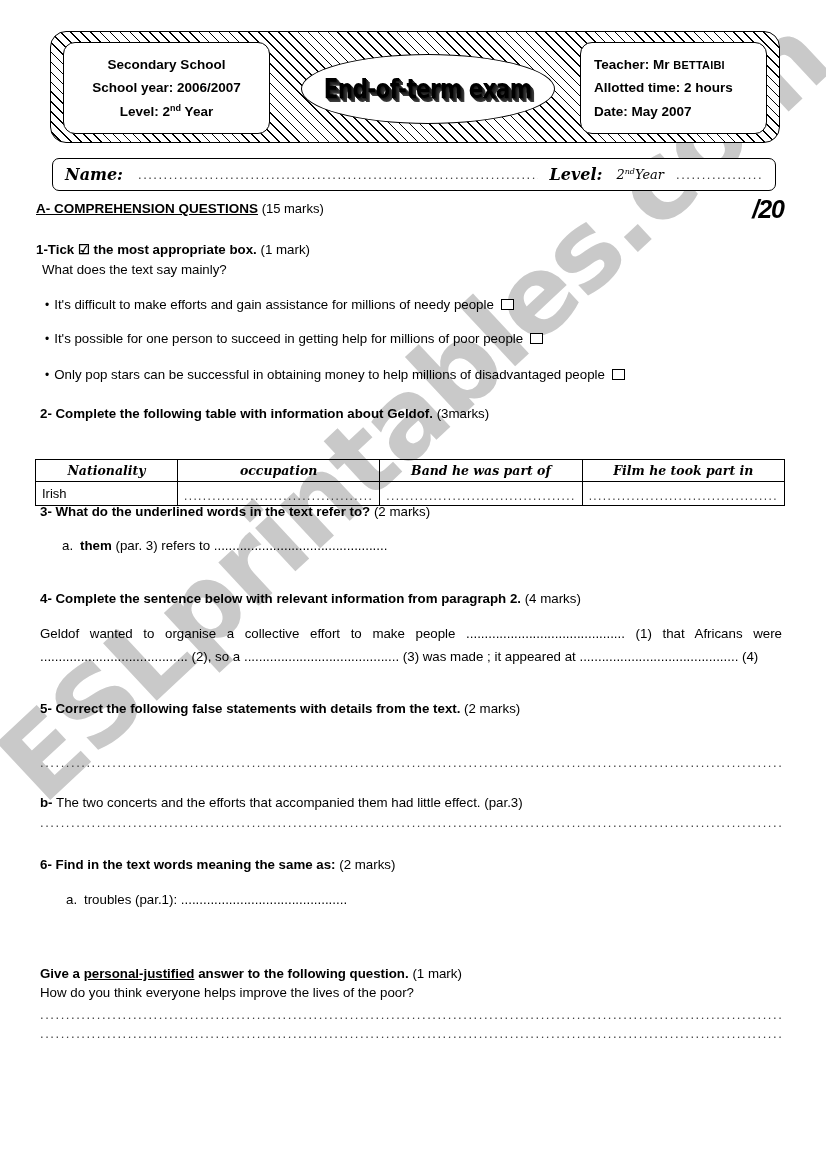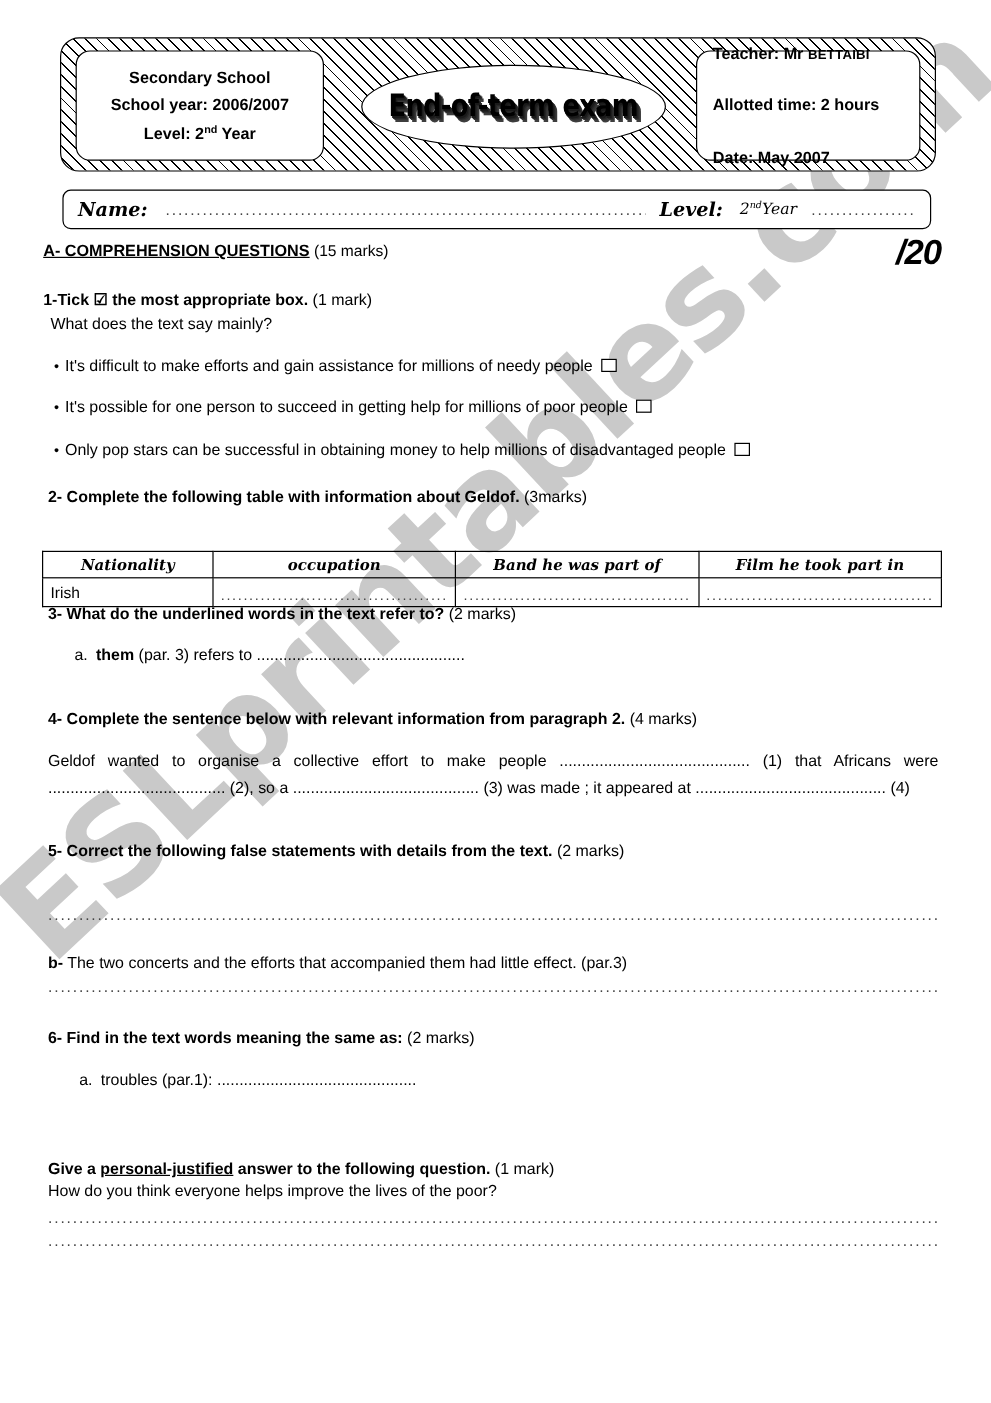--- a/index.html
+++ b/index.html
@@ -77,21 +77,20 @@
   }
   .header-inner-box.left {
     left: 12px;  top: 10px;
     width: 207px; height: 92px;
   }
   .header-inner-box.right {
     right: 12px; top: 10px;
     width: 187px; height: 92px;
     align-items: flex-start;
     padding-left: 13px;
-    gap: 20px;
   }
   .header-inner-box .line {
     font-size: 13.5px;
     font-weight: bold;
     line-height: 1.72;
     white-space: nowrap;
     text-align: right;
   }
   .header-inner-box .line sup {
     font-size: 9px;
@@ -189,21 +188,21 @@
     font-size: 13.5px;
     font-weight: bold;
     white-space: nowrap;
   }
   .section-head .underlined { text-decoration: underline; }
   .section-head .marks { font-weight: normal; font-size: 13px; }
   .score-total {
     position: absolute;
     right: 42px;
     top: 195px;
-    font-size: 29px;
+    font-size: 25px;
     font-weight: bold;
     font-style: italic;
     letter-spacing: -1px;
     text-align: center;
   }
 
   
   .q {
     position: absolute;
     font-size: 13.3px;

